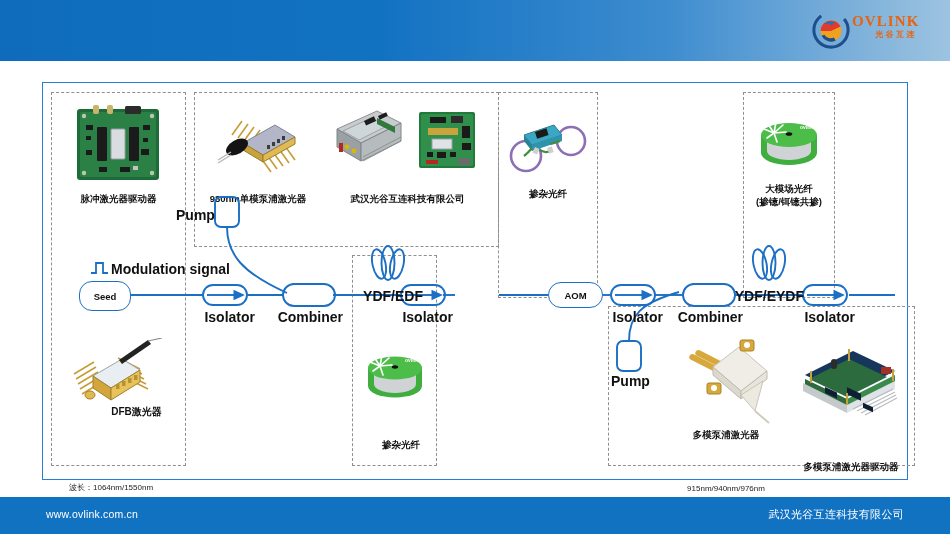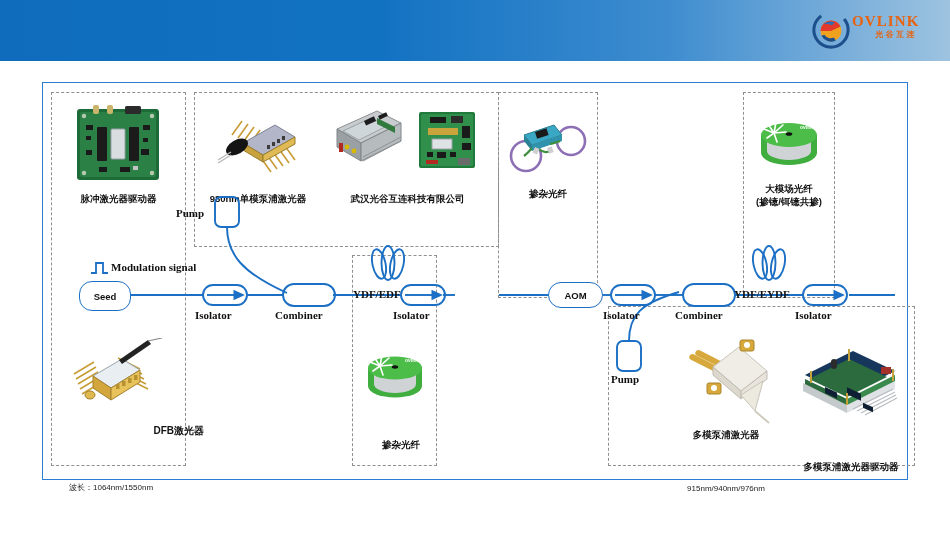--- a/index.html
+++ b/index.html
@@ -53,21 +53,21 @@
 
   
   .grp{position:absolute;border:1.3px dashed #8f8f8f;box-sizing:border-box;}
 
   
   .lbl{position:absolute;font-size:9px;color:#1a1a1a;font-weight:bold;text-align:center;line-height:12px;white-space:nowrap;}
   .lbl-cn{font-size:9.5px;font-weight:bold;color:#111;}
   .sub{position:absolute;font-size:8px;color:#222;font-weight:normal;text-align:center;white-space:nowrap;margin-top:38px;}
 
   
-  .pathlbl{position:absolute;font-size:11px;font-weight:bold;color:#111;white-space:nowrap;text-align:left;font-family:Liberation Serif, serif;}
+  .pathlbl{position:absolute;font-size:14px;font-weight:bold;color:#111;white-space:nowrap;text-align:right;}
 
   
   .bluebox{
     position:absolute;border:1.6px solid #1b6fc4;border-radius:13px;background:#fff;
     box-sizing:border-box;display:flex;align-items:center;justify-content:center;
     font-size:9.5px;font-weight:bold;color:#111;
   }
 
   svg.overlay{position:absolute;left:0;top:0;width:866px;height:398px;pointer-events:none;}
 
@@ -264,21 +264,21 @@
           <rect x="46" y="46" width="3.5" height="5"></rect>
             <rect x="52" y="43" width="3.5" height="5"></rect>
           <rect x="58" y="40" width="3.5" height="5"></rect>
             <rect x="64" y="37" width="3.5" height="5"></rect>
         </g>
         <ellipse cx="20" cy="57" rx="5" ry="4" fill="#e0b94f" stroke="#a3802c"></ellipse>
         <path d="M49 22 L78 2 L81 6 L52 26 Z" fill="#232323"></path>
         <line x1="78" y1="3" x2="92" y2="0" stroke="#8a8a8a" stroke-width="1.2"></line>
       </svg>
     </div>
-    <div class="lbl lbl-cn" style="left:8px;top:342px;width:135px;text-align:right;padding-left:18px;font-size:10px;">DFB激光器</div>
+    <div class="lbl lbl-cn" style="left:8px;top:323px;width:135px;text-align:center;padding-left:18px;font-size:10px;">DFB激光器</div>
     <div class="sub" style="left:8px;top:361px;width:135px;text-align:left;padding-left:18px;">波长：1064nm/1550nm</div>
 
     <div class="photo" style="left:320px;top:258px;">
       <svg width="64" height="66" viewBox="0 0 64 66">
         <ellipse cx="32" cy="45" rx="27" ry="11.5" fill="#3fae3f"></ellipse>
         <rect x="5" y="27" width="54" height="18" fill="#3fae3f"></rect>
         <ellipse cx="32" cy="43" rx="21" ry="9" fill="#cfd3d6"></ellipse>
         <rect x="11" y="29" width="42" height="14" fill="#cfd3d6"></rect>
         <ellipse cx="32" cy="27" rx="27" ry="11.5" fill="#4cbd49"></ellipse>
         <ellipse cx="32" cy="26" rx="3.2" ry="1.7" fill="#111"></ellipse>
@@ -417,14 +417,18 @@
     </div>
 
     <div class="pathlbl" style="left:560px;top:226px;width:60px;">Isolator</div>
     <div class="pathlbl" style="left:568px;top:290px;width:36px;">Pump</div>
     <div class="pathlbl" style="left:632px;top:226px;width:68px;">Combiner</div>
     <div class="pathlbl" style="left:691px;top:205px;width:70px;">YDF/EYDF</div>
     <div class="pathlbl" style="left:752px;top:226px;width:60px;">Isolator</div>
 
   </div>
 
+  <div class="footer">
+    <div class="footer-url">www.ovlink.com.cn</div>
+    <div class="footer-company">武汉光谷互连科技有限公司</div>
+  </div>
 
 </div>
 
 </body></html>

